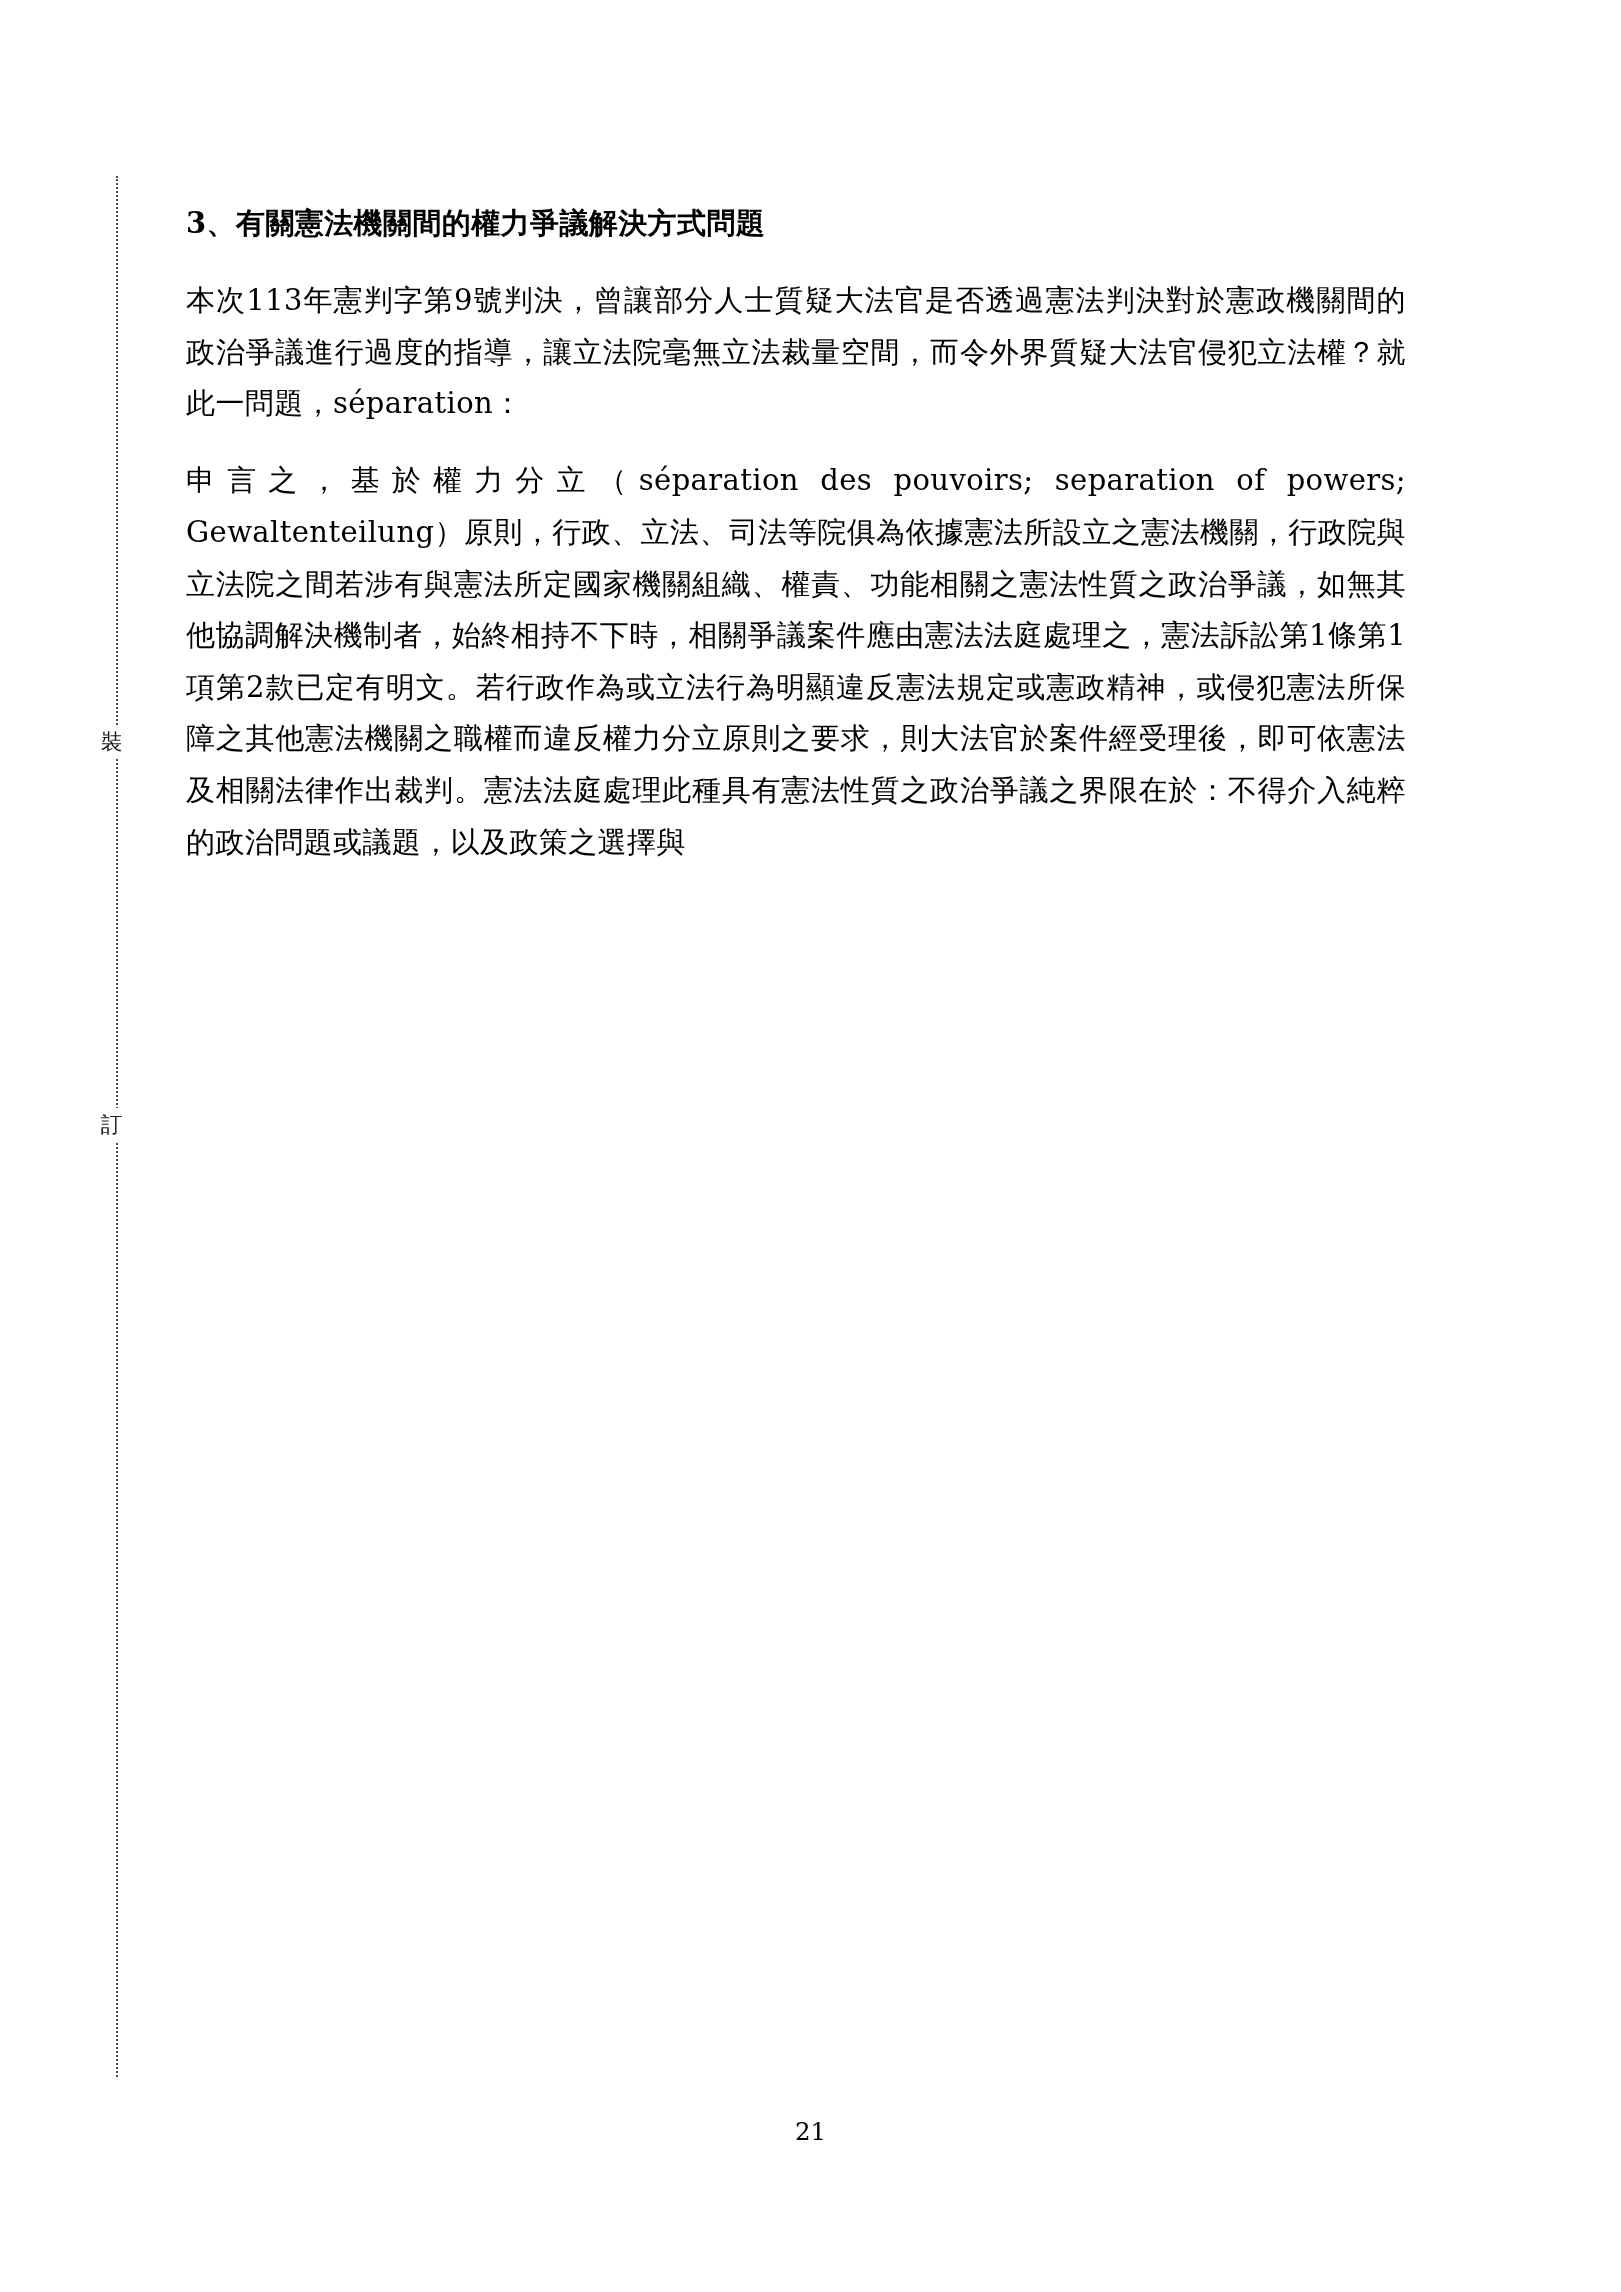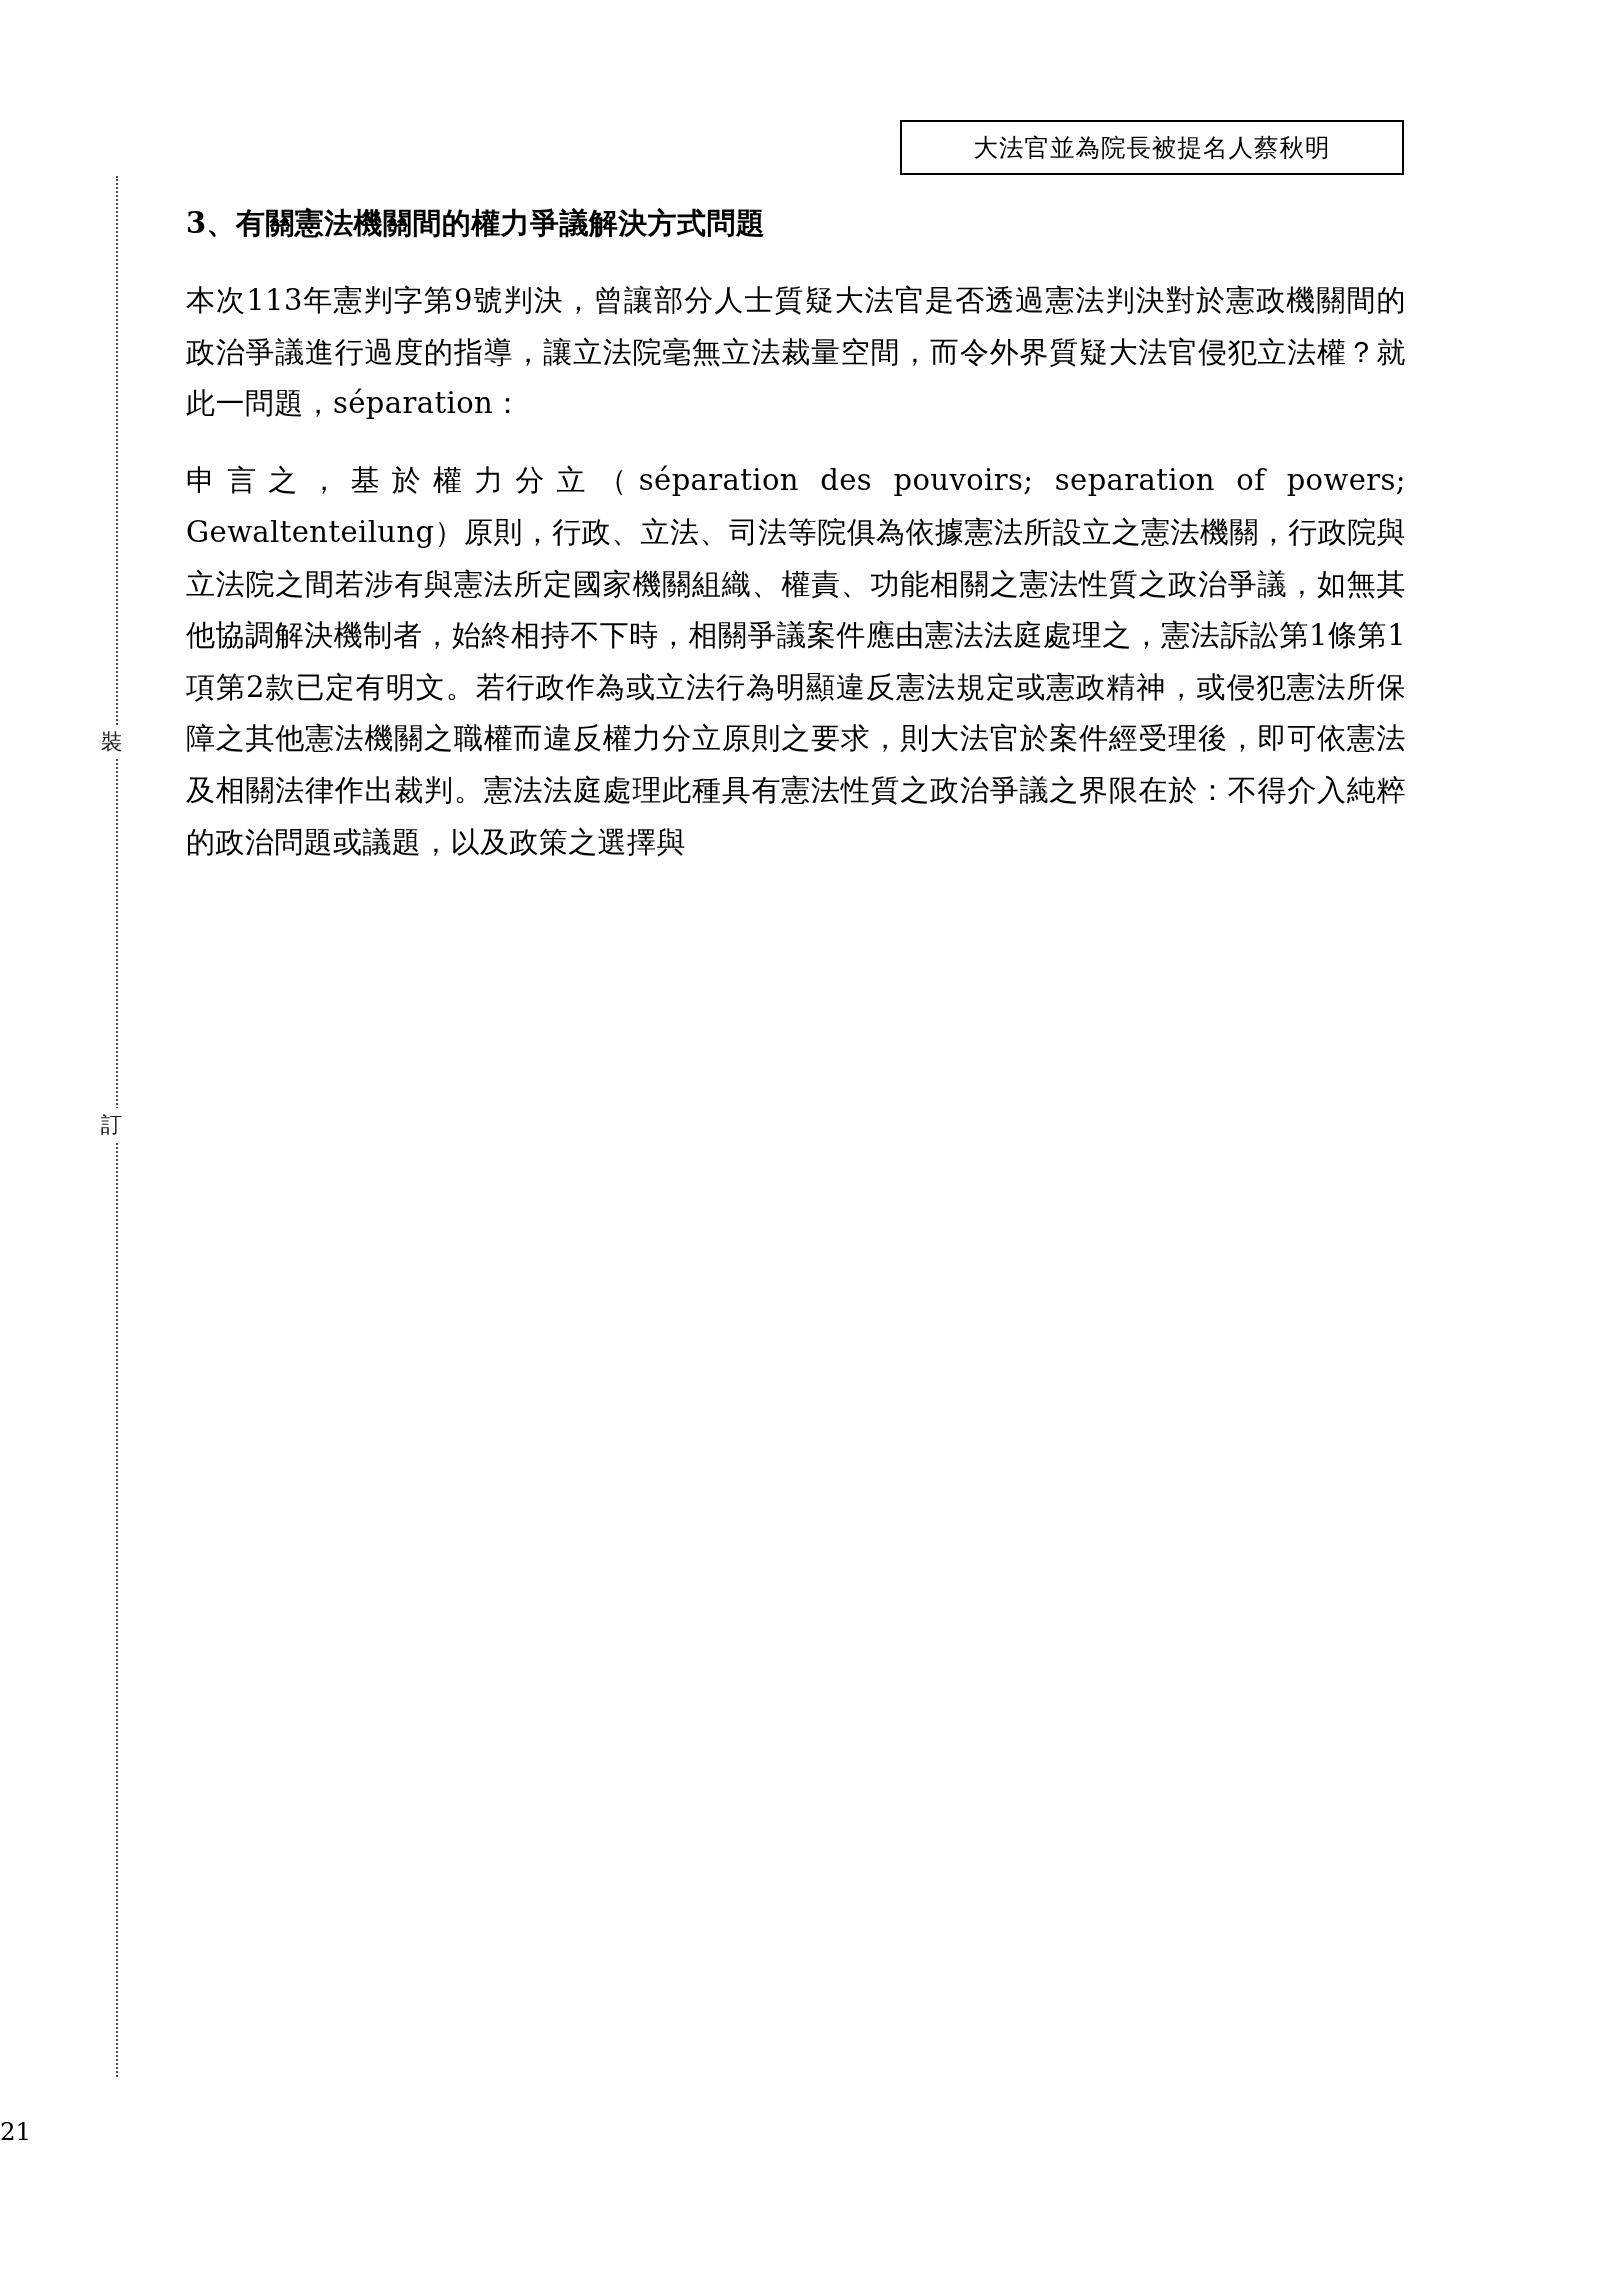--- a/index.html
+++ b/index.html
@@ -78,33 +78,30 @@
     margin-top: 5.9px;
     margin-bottom: 25.5px;
     font-weight: bold;
   }
 
   .page-number {
     position: absolute;
     left: 0;
     top: 2117px;
     width: 1621px;
-    text-align: left;
+    text-align: center;
     font-size: 24.5px;
     font-family: "DejaVu Serif", "Liberation Serif", serif;
   }
 </style>
 </head>
 <body>
 
 <div class="page">
 
-  <div class="header-box">
-    <span>大法官並為院長被提名人蔡秋明</span>
-  </div>
 
   <div class="binding-line"></div>
   <div class="binding-label one">裝</div>
   <div class="binding-label two">訂</div>
 
   <div class="body-text">
     <p class="heading">3、有關憲法機關間的權力爭議解決方式問題</p>
     <p class="tight">本次113年憲判字第9號判決，曾讓部分人士質疑大法官是否透過憲法判決對於憲政機關間的政治爭議進行過度的指導，讓立法院毫無立法裁量空間，而令外界質疑大法官侵犯立法權？就此一問題，séparation：</p>
     <p class="tight">申言之，基於權力分立（séparation des pouvoirs; separation of powers; Gewaltenteilung）原則，行政、立法、司法等院俱為依據憲法所設立之憲法機關，行政院與立法院之間若涉有與憲法所定國家機關組織、權責、功能相關之憲法性質之政治爭議，如無其他協調解決機制者，始終相持不下時，相關爭議案件應由憲法法庭處理之，憲法訴訟第1條第1項第2款已定有明文。若行政作為或立法行為明顯違反憲法規定或憲政精神，或侵犯憲法所保障之其他憲法機關之職權而違反權力分立原則之要求，則大法官於案件經受理後，即可依憲法及相關法律作出裁判。憲法法庭處理此種具有憲法性質之政治爭議之界限在於：不得介入純粹的政治問題或議題，以及政策之選擇與</p>
   </div>

